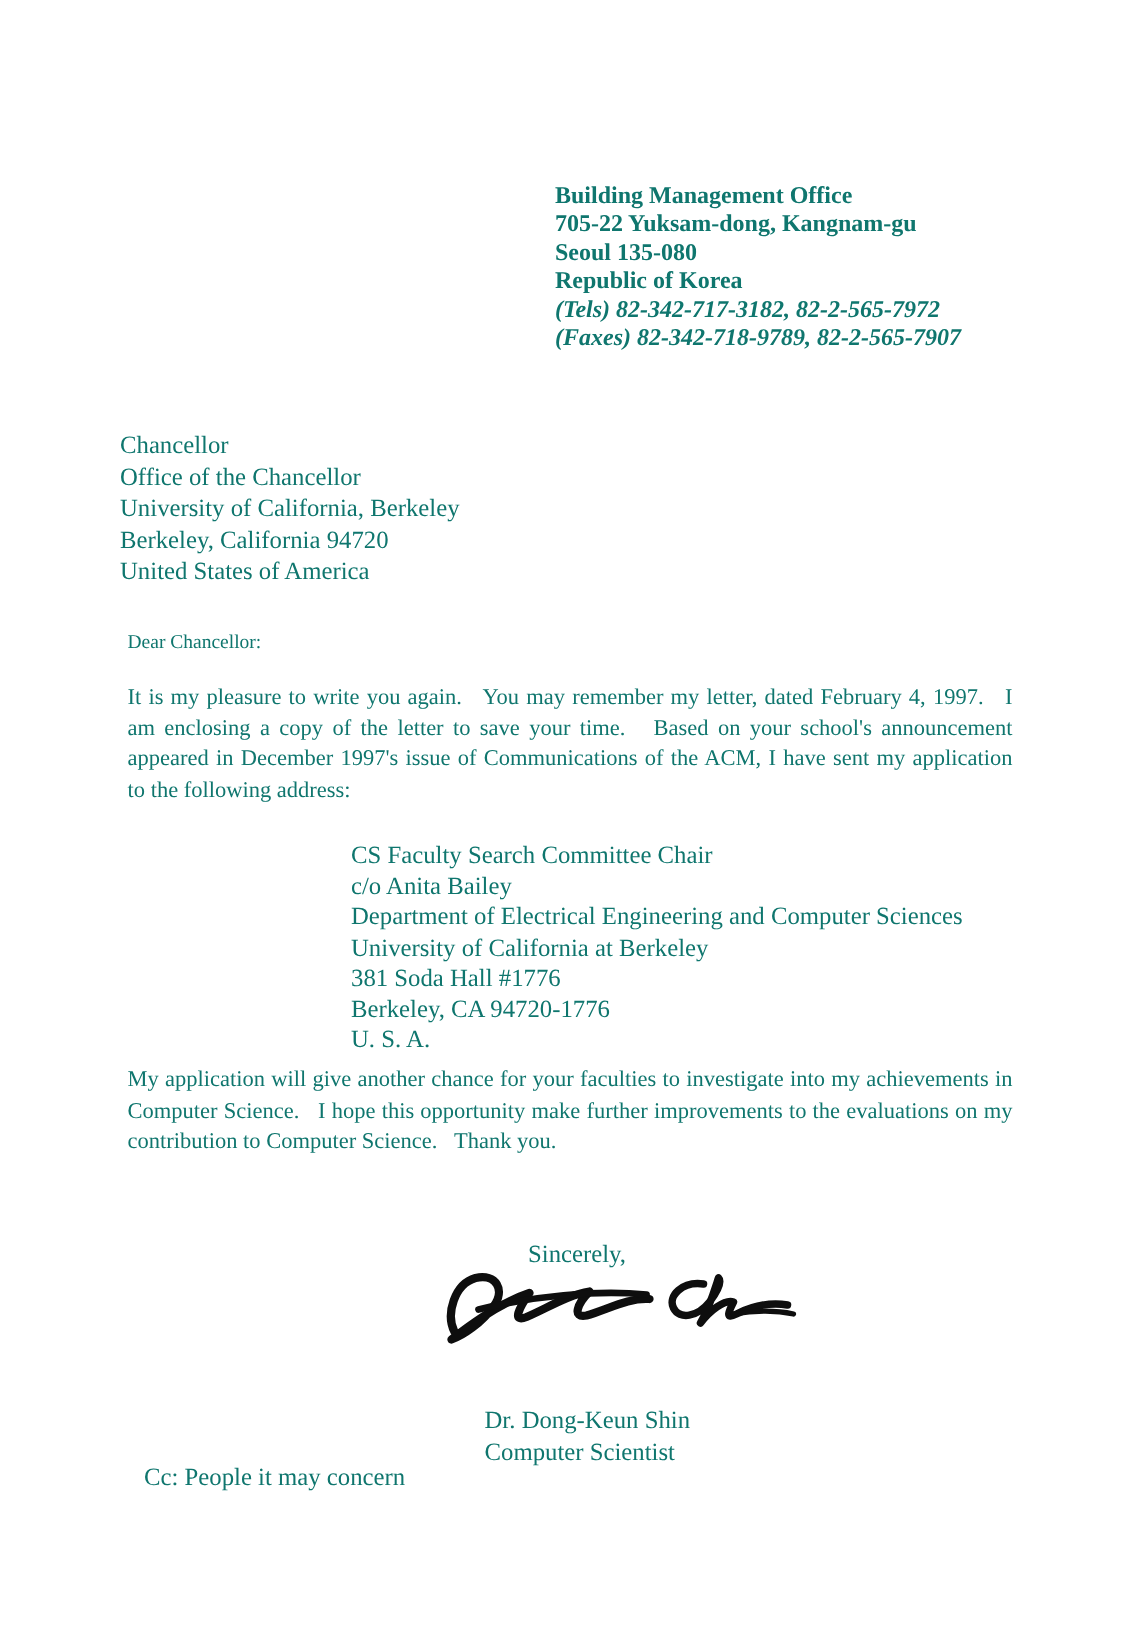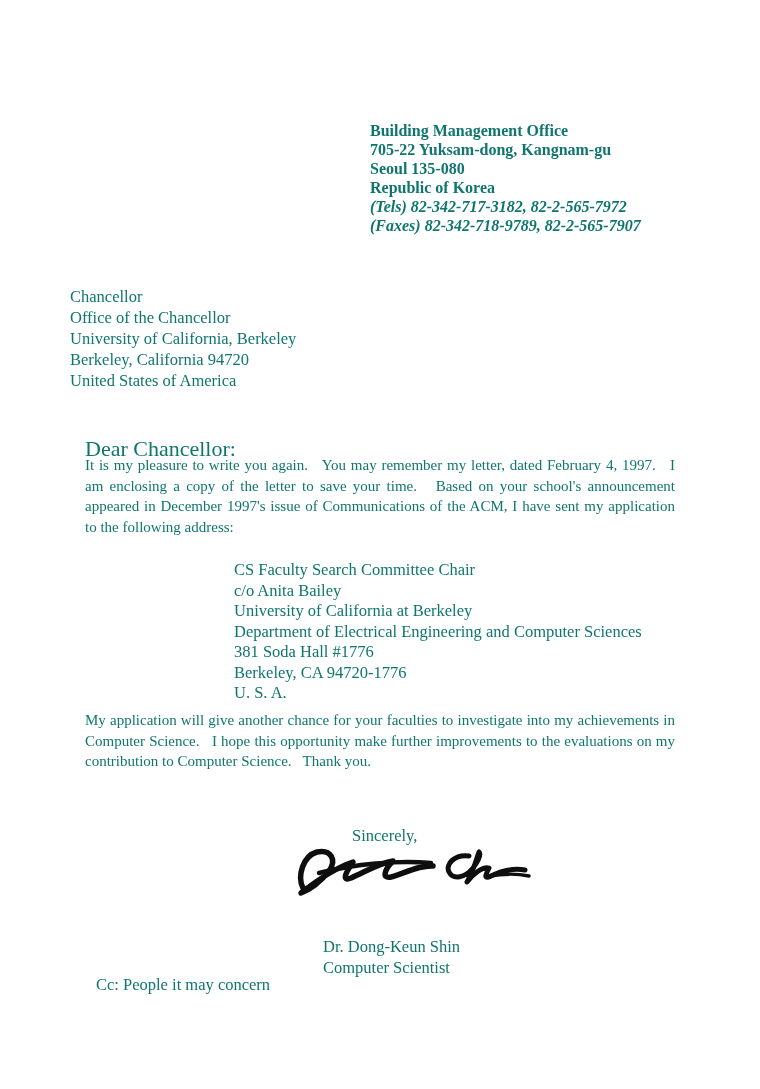--- a/index.html
+++ b/index.html
@@ -26,32 +26,32 @@
     position: absolute;
     left: 370px;
     top: 121px;
     font-size: 16px;
     line-height: 19px;
   }
 
   
   .recipient {
     position: absolute;
-    left: 70px;
+    left: 80px;
     top: 286px;
     font-size: 16.5px;
     line-height: 21px;
   }
 
   
   .salutation {
     position: absolute;
     left: 85px;
-    top: 436px;
-    font-size: 22px;
+    top: 420px;
+    font-size: 13px;
   }
 
   
   .para {
     position: absolute;
     left: 85px;
     width: 590px;
     font-size: 15px;
     line-height: 20.5px;
     text-align: justify;
@@ -123,22 +123,22 @@
     <div class="line">United States of America</div>
   </div>
 
   <div class="salutation">Dear Chancellor:</div>
 
   <div class="para para1">It is my pleasure to write you again.   You may remember my letter, dated February 4, 1997.   I am enclosing a copy of the letter to save your time.   Based on your school's announcement appeared in December 1997's issue of Communications of the ACM, I have sent my application to the following address:</div>
 
   <div class="forward-address">
     <div class="line">CS Faculty Search Committee Chair</div>
     <div class="line">c/o Anita Bailey</div>
+    <div class="line">Department of Electrical Engineering and Computer Sciences</div>
     <div class="line">University of California at Berkeley</div>
-    <div class="line">Department of Electrical Engineering and Computer Sciences</div>
     <div class="line">381 Soda Hall #1776</div>
     <div class="line">Berkeley, CA 94720-1776</div>
     <div class="line">U. S. A.</div>
   </div>
 
   <div class="para para2">My application will give another chance for your faculties to investigate into my achievements in Computer Science.   I hope this opportunity make further improvements to the evaluations on my contribution to Computer Science.   Thank you.</div>
 
   <div class="valediction">Sincerely,</div>
 
   <svg class="signature" viewBox="0 0 240 68" fill="none" xmlns="http://www.w3.org/2000/svg">

